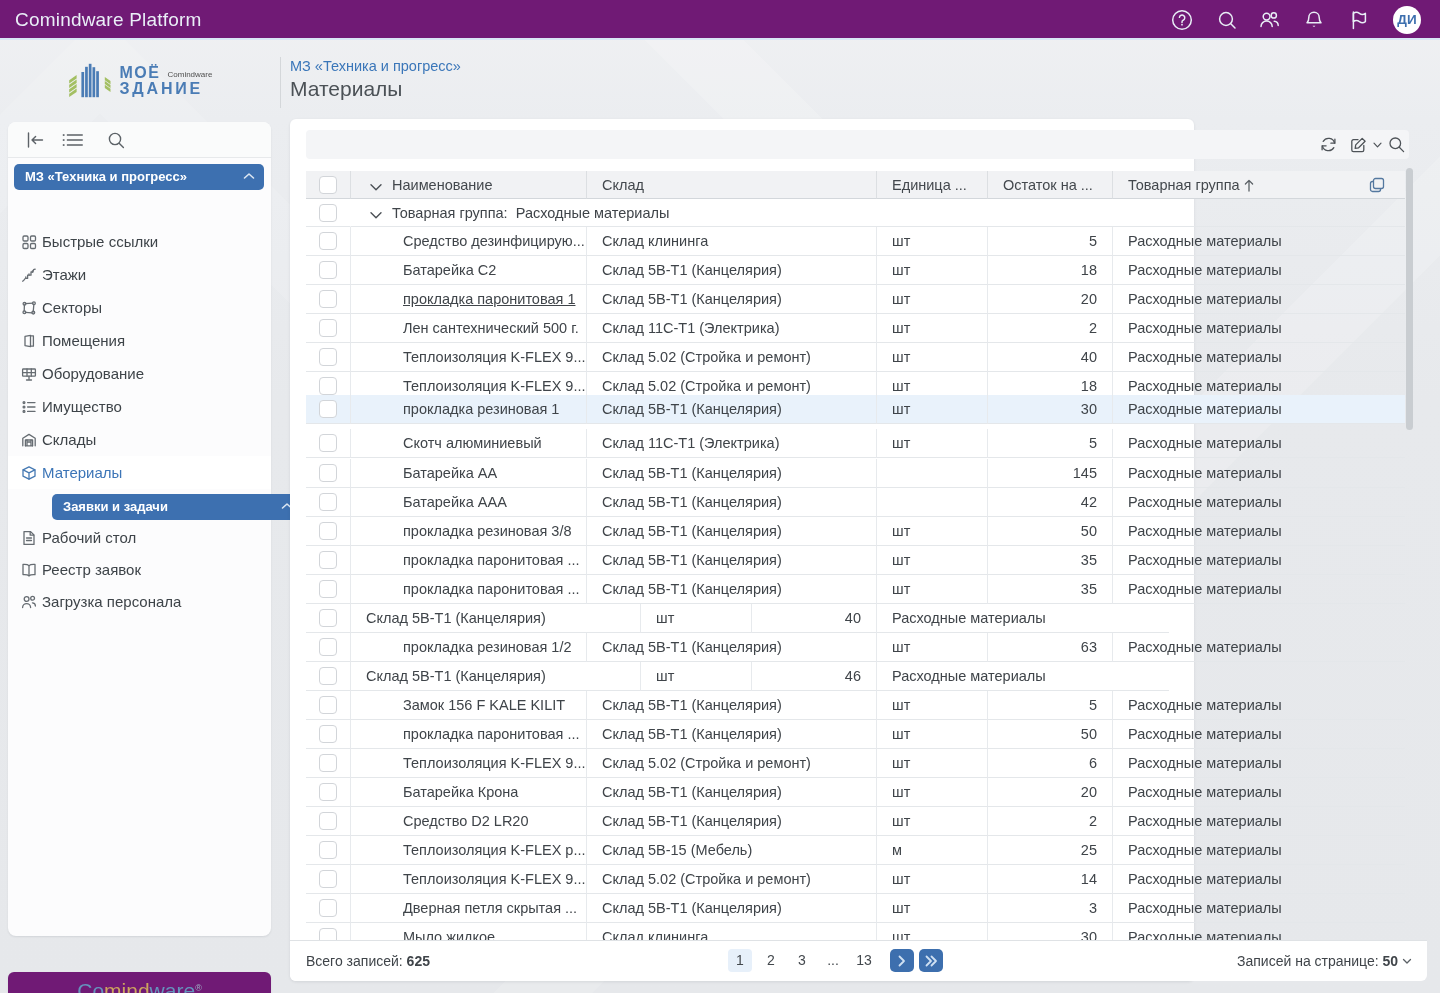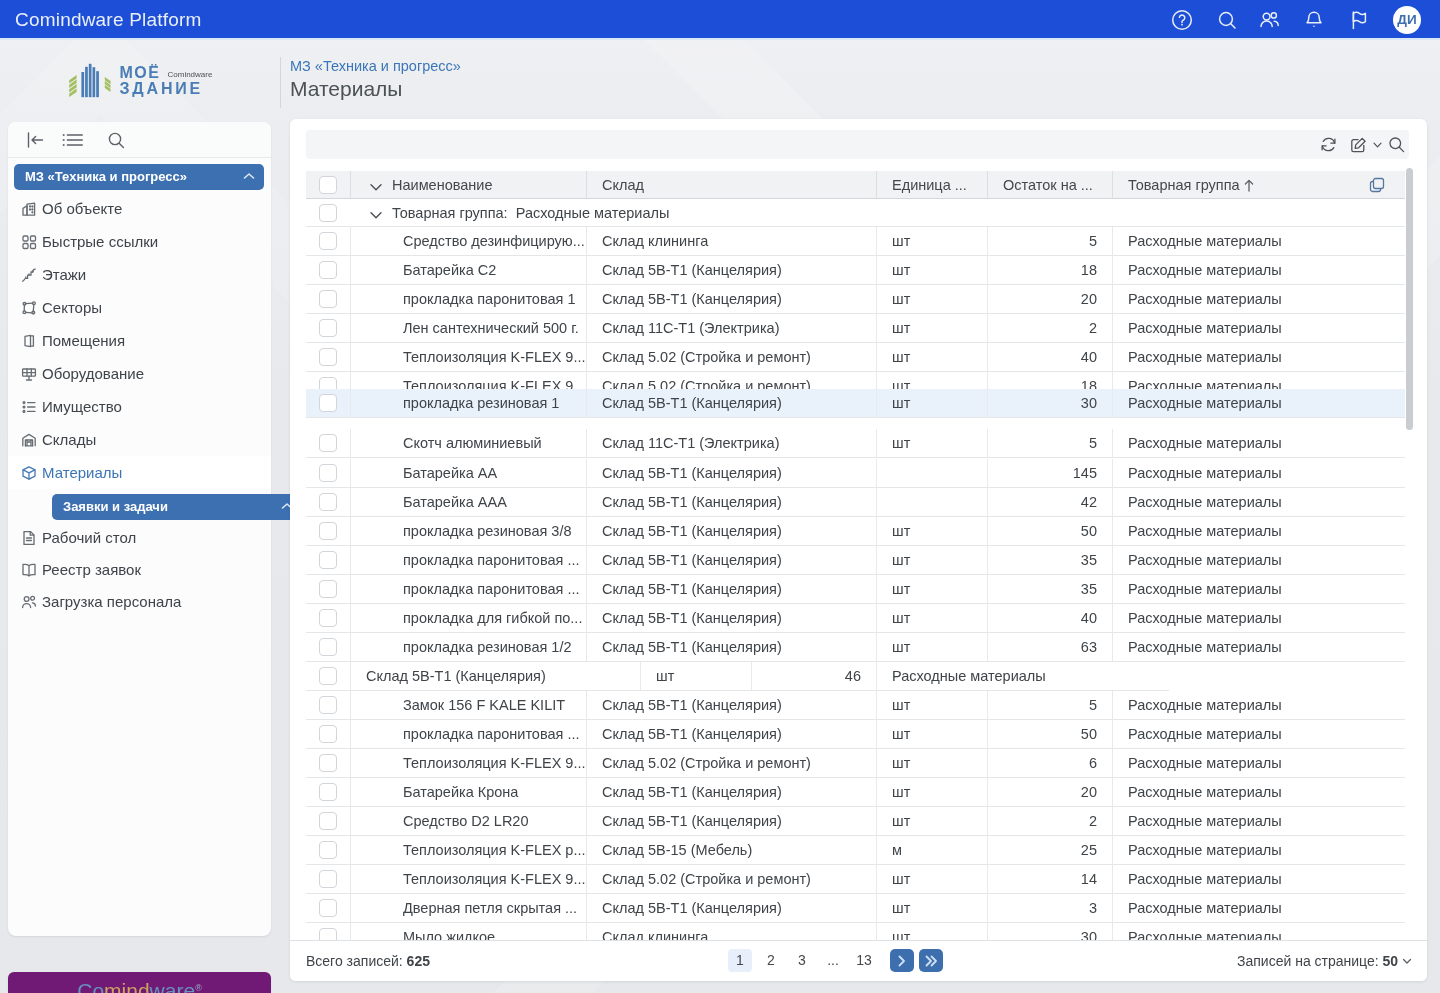--- a/index.html
+++ b/index.html
@@ -1,41 +1,41 @@
 <!DOCTYPE html>
 <html lang="ru"><head><meta charset="utf-8">
 <style>
 *{margin:0;padding:0;box-sizing:border-box;}
 html,body{width:1440px;height:993px;overflow:hidden;}
 body{font-family:"Liberation Sans",sans-serif;background:#e9ebee;position:relative;}
 .bgwrap{position:absolute;inset:0;overflow:hidden;
  background:linear-gradient(180deg,#f0f1f3 0px,#ebedf0 120px,#e7e9ec 400px,#e6e8eb 993px);}
 .chev{position:absolute;width:900px;height:900px;transform:rotate(45deg);}
-.topbar{position:absolute;left:0;top:0;width:1440px;height:40px;background:#1d4ed8;border-bottom:2px solid #d9e7f6;}
+.topbar{position:absolute;left:0;top:0;width:1440px;height:40px;background:#701a75;border-bottom:2px solid #d9e7f6;}
 .topbar .brand{position:absolute;left:15px;top:9px;font-size:19px;color:#e9eff7;letter-spacing:0.2px;}
 .ticon{position:absolute;top:9px;}
 .avatar{position:absolute;width:28px;height:28px;border-radius:50%;background:#fff;
  color:#3d6fae;font-size:13.5px;font-weight:bold;text-align:center;line-height:28px;top:6px;left:1393px;}
 .logo{position:absolute;left:66px;top:56px;}
 .hdiv{position:absolute;left:280px;top:57px;width:1px;height:51px;background:#d4d7da;}
 .bcrumb{position:absolute;left:290px;top:58px;font-size:14.5px;color:#3a76b9;}
 .ptitle{position:absolute;left:290px;top:77px;font-size:21px;color:#4b5156;}
 .scard{position:absolute;left:8px;top:122px;width:263px;height:814px;background:#fcfcfd;border-radius:8px;
  box-shadow:0 1px 2px rgba(40,50,60,0.10);}
 .sicons{position:absolute;left:0;top:0;width:263px;height:36px;border-bottom:1px solid #e7e9eb;background:#fafbfb;border-radius:8px 8px 0 0;}
 .shead{position:absolute;left:6px;width:250px;height:26px;background:#3d70b0;border-radius:5px;
  color:#fff;font-size:13px;font-weight:bold;line-height:26px;padding-left:11px;}
 .shead svg{position:absolute;right:9px;top:8px;}
 .mitem{position:absolute;left:0;width:263px;height:33px;font-size:15px;color:#3e4449;line-height:33px;}
 .mitem .mi{position:absolute;left:12px;top:8px;}
 .mitem span{position:absolute;left:34px;}
 .mitem.sel{background:#fff;color:#3c75b7;}
 .clogo{position:absolute;left:8px;top:972px;width:263px;height:48px;background:#701a75;border-radius:6px;
  box-shadow:0 1px 2px rgba(40,50,60,0.10);text-align:center;font-size:21px;line-height:32px;color:#6593bd;}
-.mcard{position:absolute;left:290px;top:119px;width:1137px;height:862px;background:#fff;border-radius:6px;
+.mcard{position:absolute;left:290px;top:119px;width:904px;height:862px;background:#fff;border-radius:6px;
  box-shadow:0 1px 3px rgba(40,50,60,0.10);}
 .toolbar{position:absolute;left:16px;top:11px;width:1103px;height:29px;background:#f4f5f7;border-radius:4px;}
 .tbl{position:absolute;left:16px;top:52px;width:1099px;}
 .trow{position:absolute;left:0;width:1099px;display:flex;}
 .trow>div{border-bottom:1px solid #e4e7ea;border-right:1px solid #e7eaed;overflow:hidden;white-space:nowrap;
  font-size:14.5px;color:#3f4449;}
 .c0{width:45px;}.c1{width:236px;}.c2{width:290px;}.c3{width:111px;}.c4{width:125px;}.c5{width:292px;border-right:none!important;}
 .hrow>div{background:#f1f2f4;border-bottom:1px solid #d3d7db;border-right:1px solid #dcdfe2;font-size:14.5px;color:#43484d;}
 .cell{padding-left:15px;line-height:29px;height:29px;}
 .num{text-align:right;padding-right:15px;padding-left:0;}
@@ -116,32 +116,20 @@
         <rect x="0.8" y="13.2" width="1.7" height="1.7" fill="#5c6267" stroke="none"></rect>
       </svg>
 <svg style="position:absolute;left:99px;top:9px" width="18" height="18" viewBox="0 0 18 18" fill="none" stroke="#5c6267" stroke-width="1.4" stroke-linecap="round">
         <circle cx="8" cy="8" r="5.6"></circle>
         <path d="M12.4 12.4 16.4 16.4"></path>
       </svg>
 </div>
 <div class="shead" style="top:42px;">МЗ «Техника и прогресс»<svg width="12" height="8" viewBox="0 0 12 8" fill="none" stroke="#dbe6f2" stroke-width="1.6" stroke-linecap="round" stroke-linejoin="round">
         <path d="M1.5 6 6 2l4.5 4"></path>
       </svg></div>
-<div class="mitem" style="top:70px;">
-      <svg class="mi" width="18" height="18" viewBox="0 0 18 18" fill="none" stroke="#666c72" stroke-width="1.30" stroke-linecap="round" stroke-linejoin="round">
-        <path d="M3 15.2V8.4l4-2.6v9.4z"></path>
-        <path d="M7 15.2V4.2l7.6-1v12z"></path>
-        <circle cx="10" cy="6.5" r="0.5" fill="#666c72"></circle>
-        <circle cx="12.4" cy="6.5" r="0.5" fill="#666c72"></circle>
-        <circle cx="10" cy="9.5" r="0.5" fill="#666c72"></circle>
-        <circle cx="12.4" cy="9.5" r="0.5" fill="#666c72"></circle>
-        <circle cx="12.4" cy="12.3" r="0.5" fill="#666c72"></circle>
-      </svg>
-      <span>Об объекте</span>
-    </div>
 <div class="mitem" style="top:136px;">
       <svg class="mi" width="18" height="18" viewBox="0 0 18 18" fill="none" stroke="#666c72" stroke-width="1.30" stroke-linecap="round" stroke-linejoin="round">
         <path d="M2.6 15.2c1.8 0 1.4-2.8 3.2-2.8h1.8v-3.2h3.4V6h2c0-1.8.4-2.8 2.2-2.8"></path>
         <path d="M5.8 12.4v-1.6M9 9.2V7.8M12.4 6V4.8"></path>
       </svg>
       <span>Этажи</span>
     </div>
 <div class="mitem" style="top:103px;">
       <svg class="mi" width="18" height="18" viewBox="0 0 18 18" fill="none" stroke="#666c72" stroke-width="1.30" stroke-linecap="round" stroke-linejoin="round">
         <rect x="3" y="3" width="5" height="5" rx="1.2"></rect>
@@ -288,21 +276,21 @@
         <div class="c1 cell" style="padding-left:52px;">Батарейка С2</div>
         <div class="c2 cell">Склад 5В-Т1 (Канцелярия)</div>
         <div class="c3 cell">шт</div>
         <div class="c4 cell num">18</div>
         <div class="c5 cell">Расходные материалы</div>
       </div>
 <div class="trow" style="top:114px;">
         <div class="c0">
           <div class="cbx"></div>
         </div>
-        <div class="c1 cell" style="padding-left:52px;">прокладка паронитовая 1</div>
+        <div class="c1 cell" style="padding-left:52px;text-decoration:underline;">прокладка паронитовая 1</div>
         <div class="c2 cell">Склад 5В-Т1 (Канцелярия)</div>
         <div class="c3 cell">шт</div>
         <div class="c4 cell num">20</div>
         <div class="c5 cell">Расходные материалы</div>
       </div>
 <div class="trow" style="top:143px;">
         <div class="c0">
           <div class="cbx"></div>
         </div>
         <div class="c1 cell" style="padding-left:52px;">Лен сантехнический 500 г.</div>
@@ -324,21 +312,21 @@
 <div class="trow" style="top:201px;">
         <div class="c0">
           <div class="cbx"></div>
         </div>
         <div class="c1 cell" style="padding-left:52px;">Теплоизоляция K-FLEX 9...</div>
         <div class="c2 cell">Склад 5.02 (Стройка и ремонт)</div>
         <div class="c3 cell">шт</div>
         <div class="c4 cell num">18</div>
         <div class="c5 cell">Расходные материалы</div>
       </div>
-<div class="trow selrow" style="top:218px;">
+<div class="trow selrow" style="top:224px;">
         <div class="c0">
           <div class="cbx"></div>
         </div>
         <div class="c1 cell" style="padding-left:52px;">прокладка резиновая 1</div>
         <div class="c2 cell">Склад 5В-Т1 (Канцелярия)</div>
         <div class="c3 cell">шт</div>
         <div class="c4 cell num">30</div>
         <div class="c5 cell">Расходные материалы</div>
       </div>
 <div class="trow" style="top:258px;">
@@ -398,21 +386,20 @@
         <div class="c1 cell" style="padding-left:52px;">прокладка паронитовая ...</div>
         <div class="c2 cell">Склад 5В-Т1 (Канцелярия)</div>
         <div class="c3 cell">шт</div>
         <div class="c4 cell num">35</div>
         <div class="c5 cell">Расходные материалы</div>
       </div>
 <div class="trow" style="top:433px;">
         <div class="c0">
           <div class="cbx"></div>
         </div>
-        <div class="c1 cell" style="padding-left:52px;">прокладка для гибкой по...</div>
         <div class="c2 cell">Склад 5В-Т1 (Канцелярия)</div>
         <div class="c3 cell">шт</div>
         <div class="c4 cell num">40</div>
         <div class="c5 cell">Расходные материалы</div>
       </div>
 <div class="trow" style="top:462px;">
         <div class="c0">
           <div class="cbx"></div>
         </div>
         <div class="c1 cell" style="padding-left:52px;">прокладка резиновая 1/2</div>

